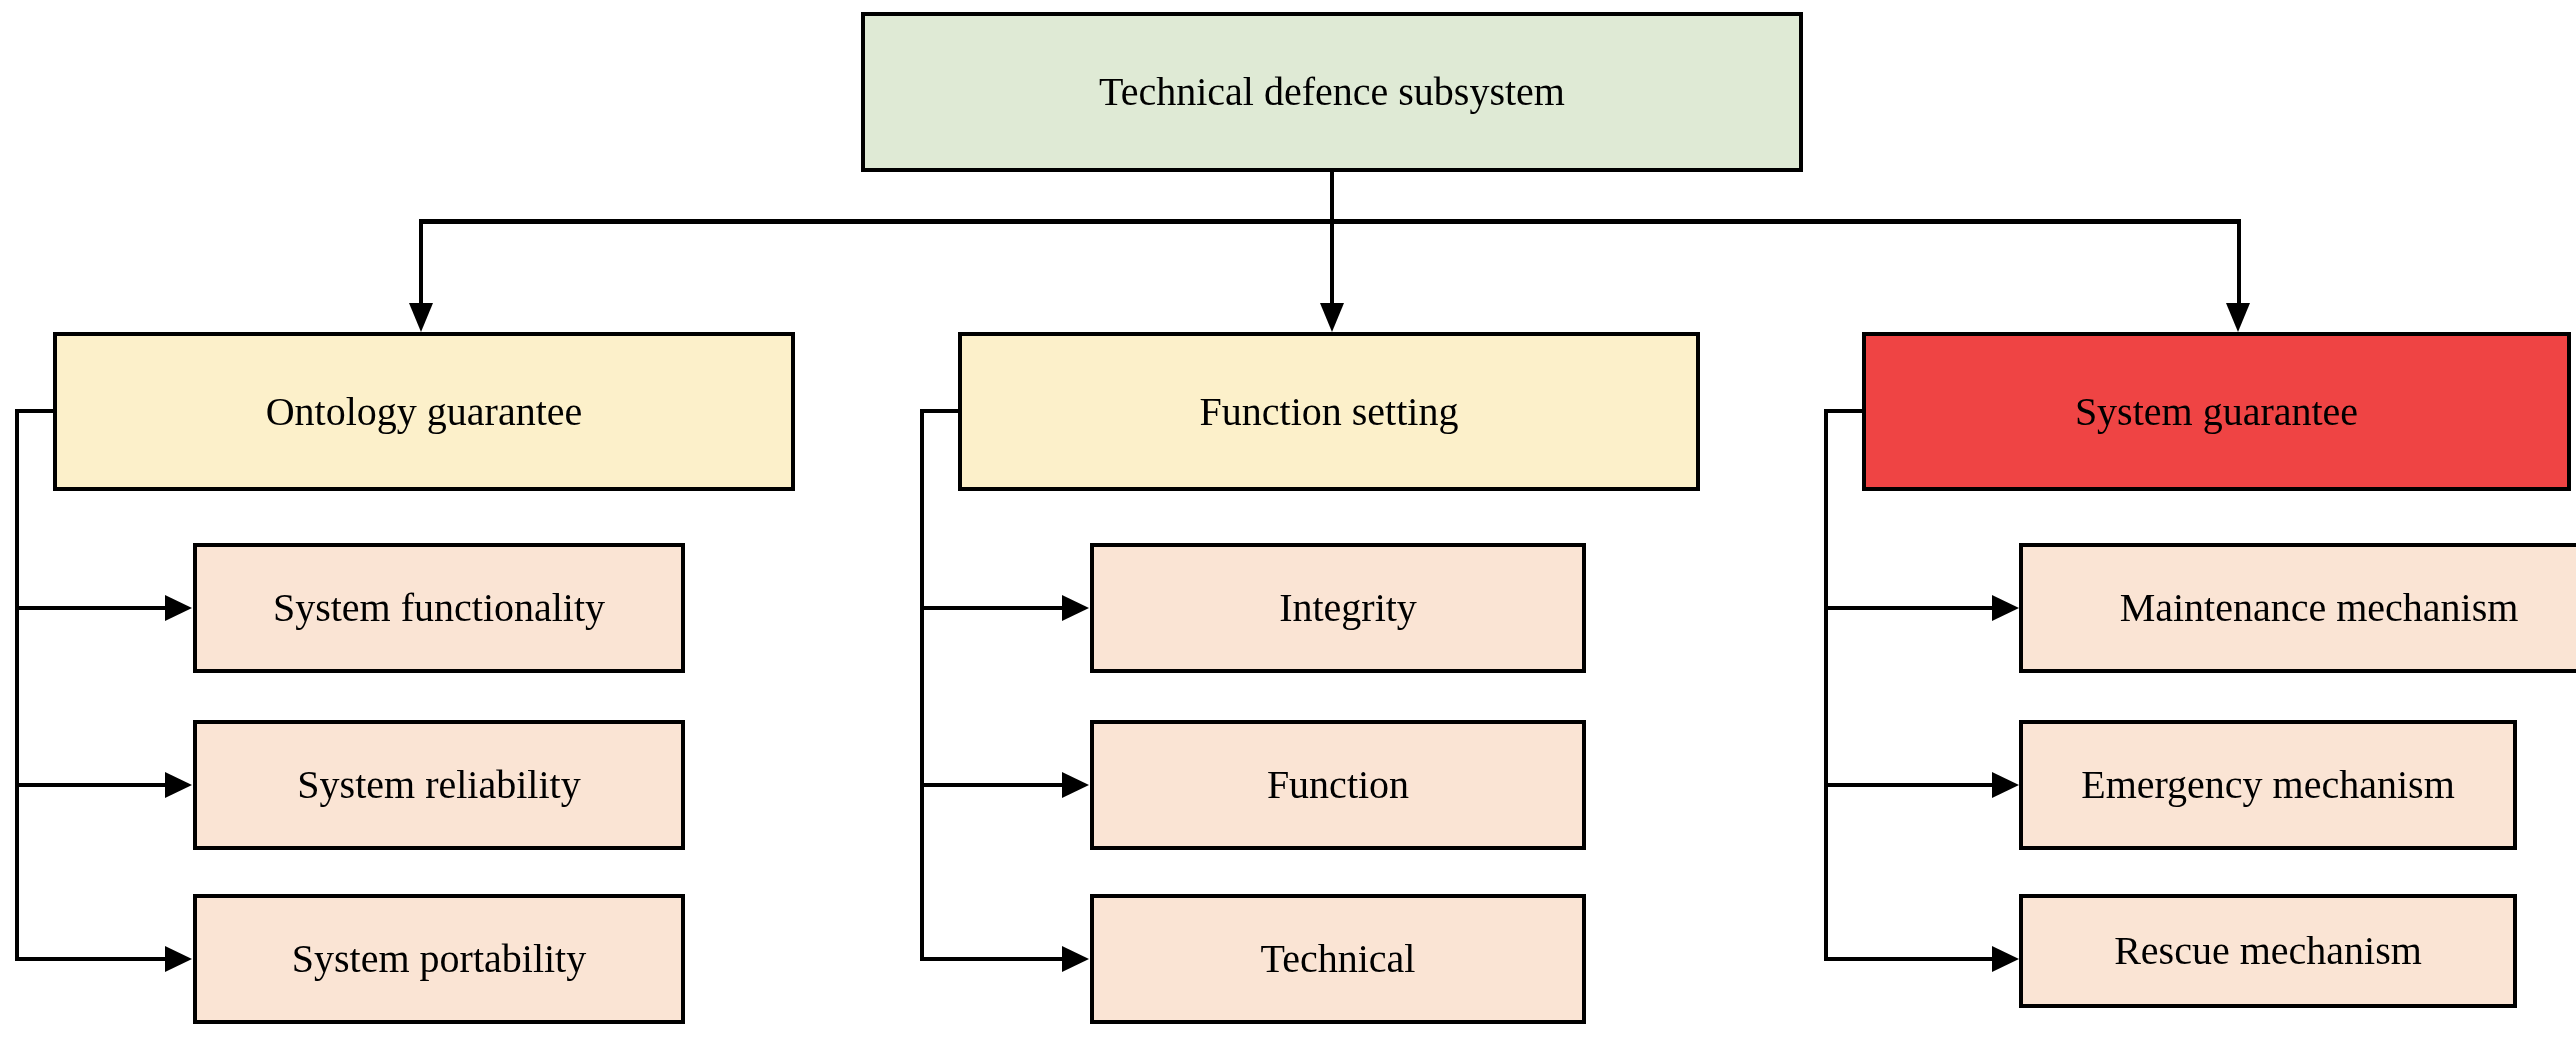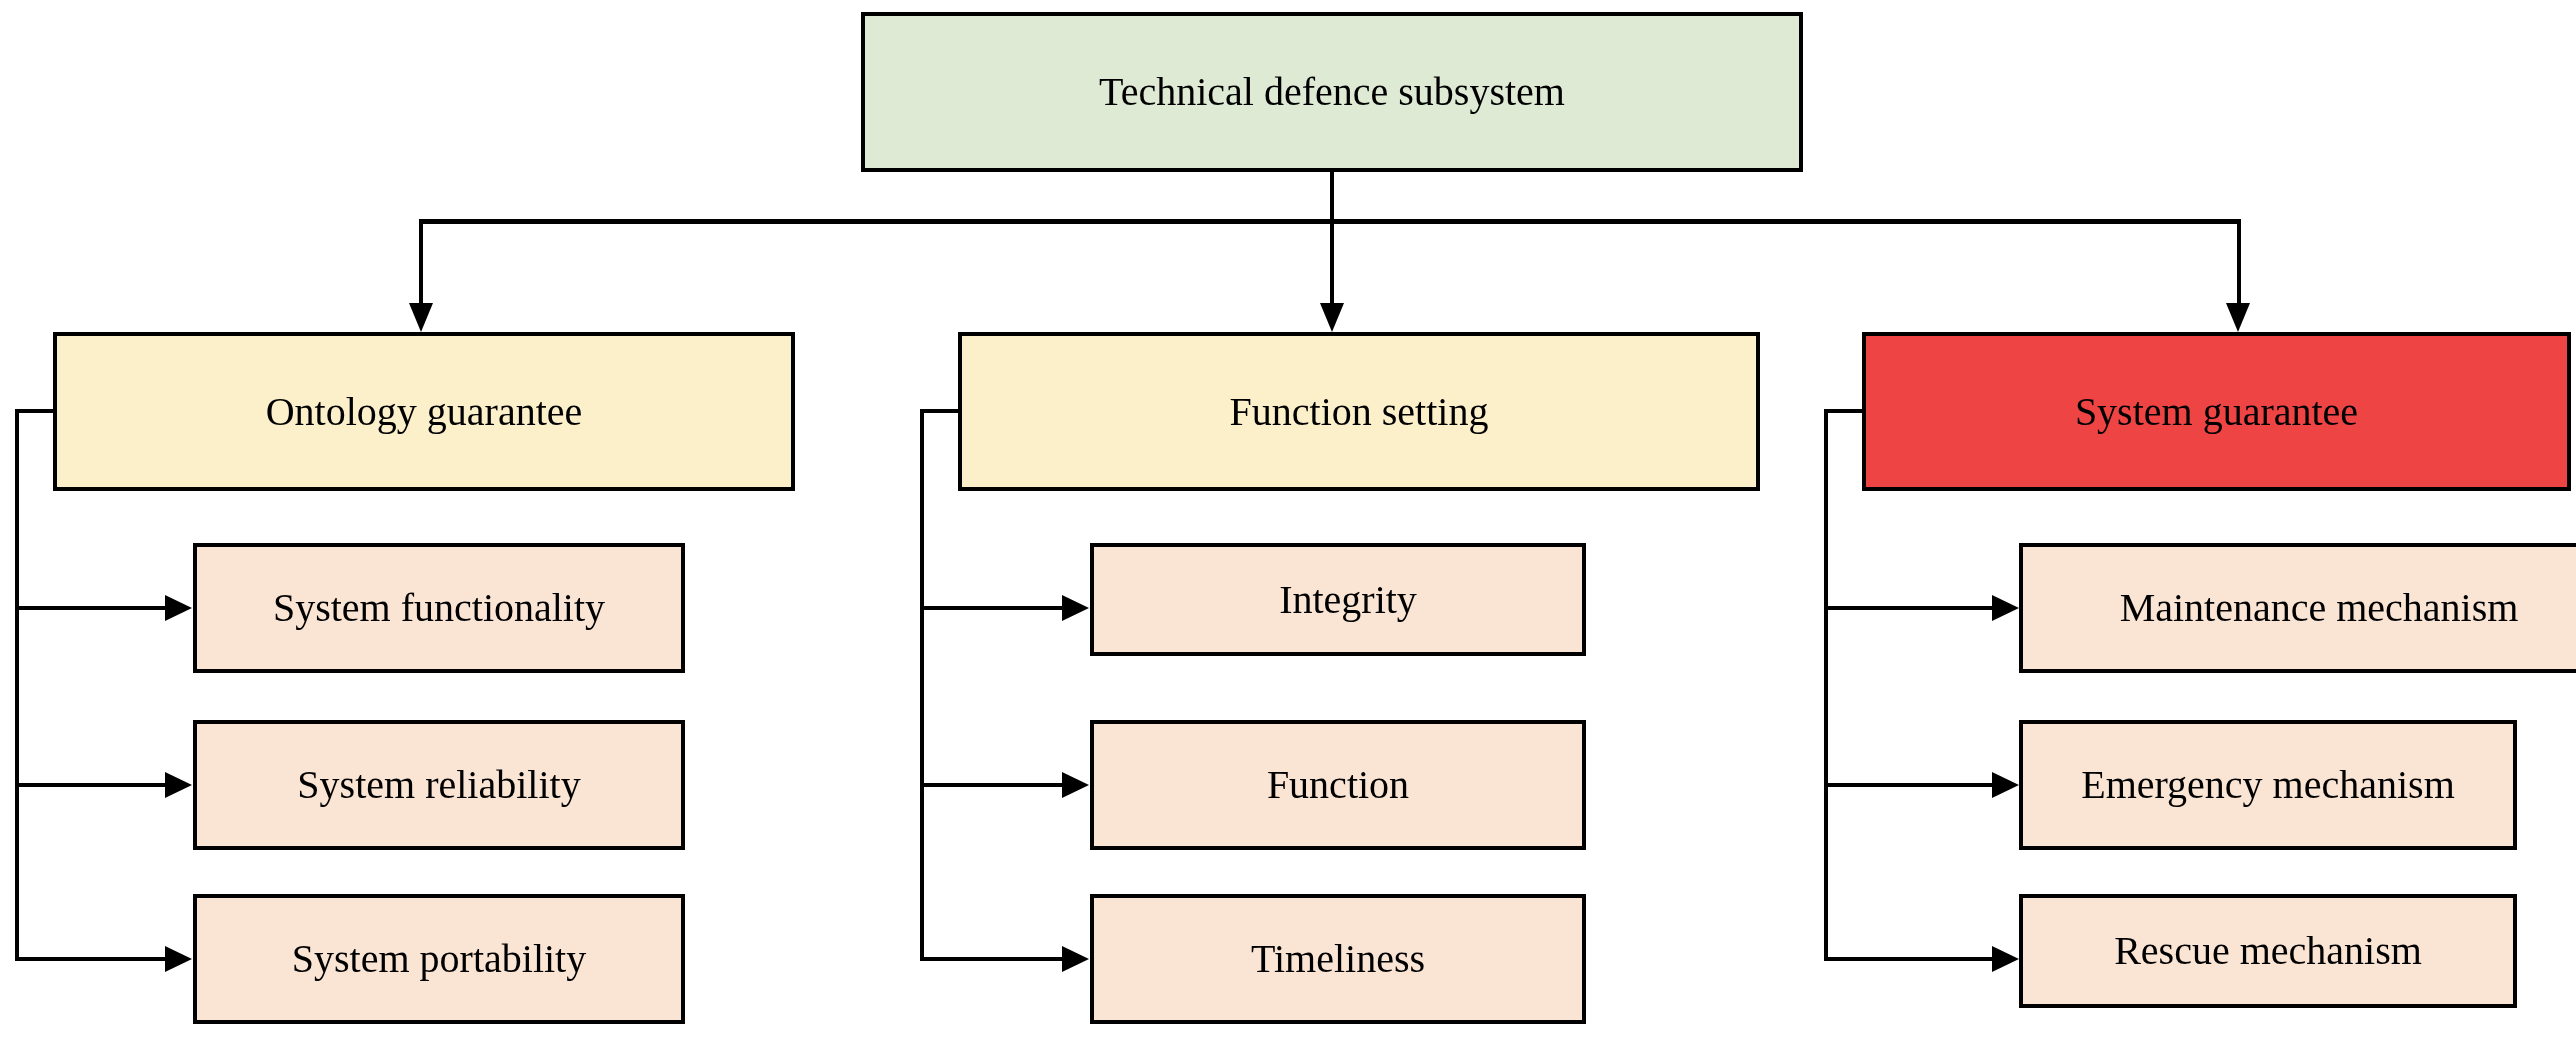--- a/index.html
+++ b/index.html
@@ -45,21 +45,21 @@
   <div class="line" style="left:419px;top:219px;width:1821px;height:4.9px;"></div>
   <div class="line" style="left:419px;top:219px;width:4px;height:85px;"></div>
   <div class="line" style="left:2237px;top:219px;width:4px;height:85px;"></div>
   <div class="arrow-down" style="left:1320px;top:303px;"></div>
   <div class="arrow-down" style="left:409px;top:303px;"></div>
   <div class="arrow-down" style="left:2226px;top:303px;"></div>
 
   <div class="box branch-box" style="left: 53px; top: 332px; width: 742px; height: 159px; background-color: rgb(252, 240, 202);">
     <span>Ontology guarantee</span>
   </div>
-  <div class="box branch-box" style="left: 958px; top: 332px; width: 802px; height: 159px; background-color: rgb(252, 240, 202);">
+  <div class="box branch-box" style="left: 958px; top: 332px; width: 742px; height: 159px; background-color: rgb(252, 240, 202);">
     <span>Function setting</span>
   </div>
   <div class="box branch-box" style="left: 1862px; top: 332px; width: 709px; height: 159px; background-color: #ef4444;">
     <span>System guarantee</span>
   </div>
 
   <div class="line" style="left:14.6px;top:409px;width:38px;height:4px;"></div>
   <div class="line" style="left:14.6px;top:409px;width:4px;height:551px;"></div>
   <div class="line" style="left:14.6px;top:606px;width:151px;height:4px;"></div>
   <div class="line" style="left:14.6px;top:783px;width:151px;height:4px;"></div>
@@ -80,28 +80,28 @@
 
   <div class="line" style="left:920px;top:409px;width:38px;height:4px;"></div>
   <div class="line" style="left:920px;top:409px;width:4px;height:551px;"></div>
   <div class="line" style="left:920px;top:606px;width:142px;height:4px;"></div>
   <div class="line" style="left:920px;top:783px;width:142px;height:4px;"></div>
   <div class="line" style="left:920px;top:957px;width:142px;height:4px;"></div>
   <div class="arrow-right" style="left:1062px;top:595px;"></div>
   <div class="arrow-right" style="left:1062px;top:772px;"></div>
   <div class="arrow-right" style="left:1062px;top:946px;"></div>
 
-  <div class="box leaf-box" style="left: 1090px; top: 543px; width: 496px; height: 113px; background-color: rgb(250, 228, 212); padding-left: 20px;">
+  <div class="box leaf-box" style="left: 1090px; top: 543px; width: 496px; height: 130px; background-color: rgb(250, 228, 212); padding-left: 20px;">
     <span>Integrity</span>
   </div>
   <div class="box leaf-box" style="left: 1090px; top: 720px; width: 496px; height: 130px; background-color: rgb(250, 228, 212);">
     <span>Function</span>
   </div>
   <div class="box leaf-box" style="left: 1090px; top: 894px; width: 496px; height: 130px; background-color: rgb(250, 228, 212);">
-    <span>Timeliness</span>
+    <span>Technical</span>
   </div>
 
   <div class="line" style="left:1824px;top:409px;width:38px;height:4px;"></div>
   <div class="line" style="left:1824px;top:409px;width:4px;height:551px;"></div>
   <div class="line" style="left:1824px;top:606px;width:168px;height:4px;"></div>
   <div class="line" style="left:1824px;top:783px;width:168px;height:4px;"></div>
   <div class="line" style="left:1824px;top:957px;width:168px;height:4px;"></div>
   <div class="arrow-right" style="left:1992px;top:595px;"></div>
   <div class="arrow-right" style="left:1992px;top:772px;"></div>
   <div class="arrow-right" style="left:1992px;top:946px;"></div>

